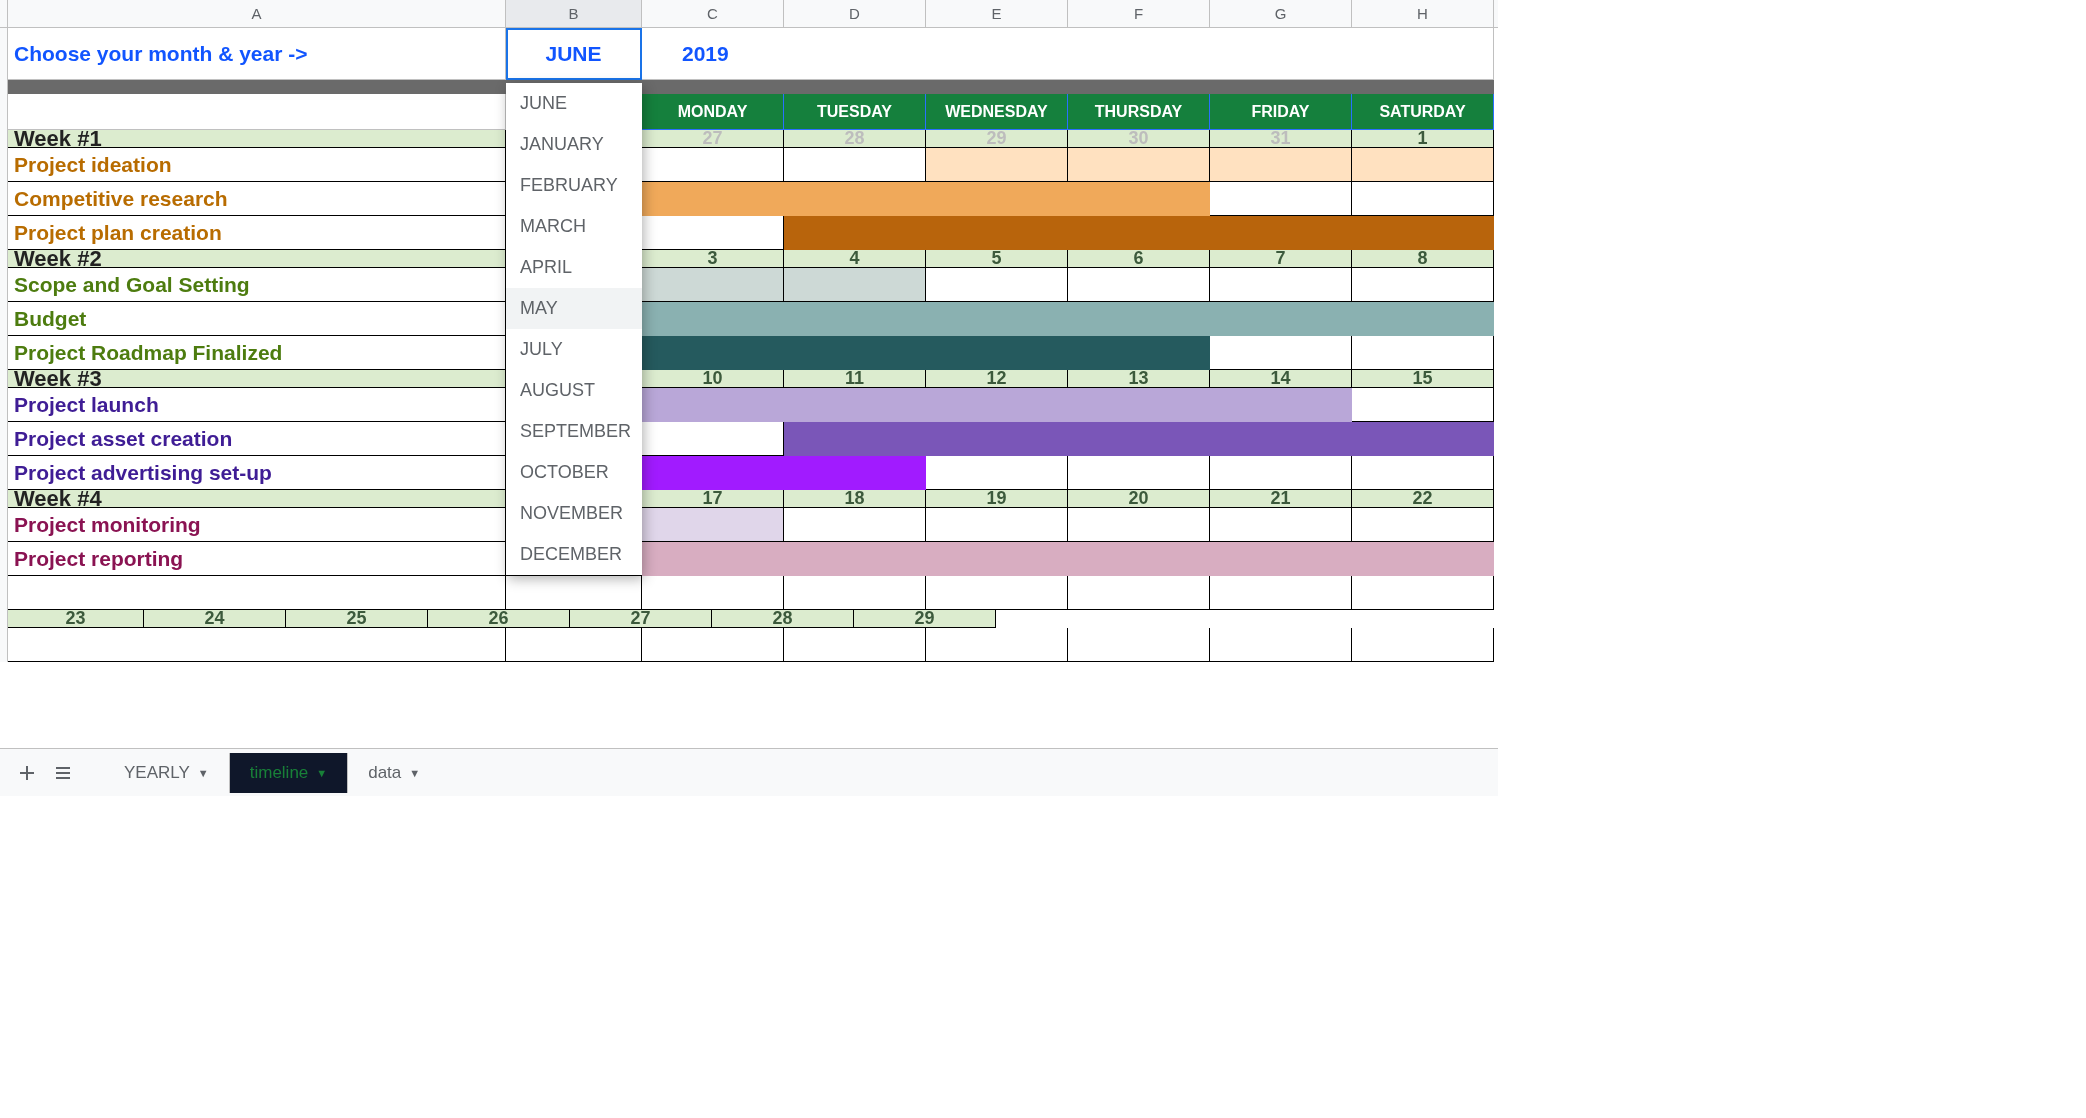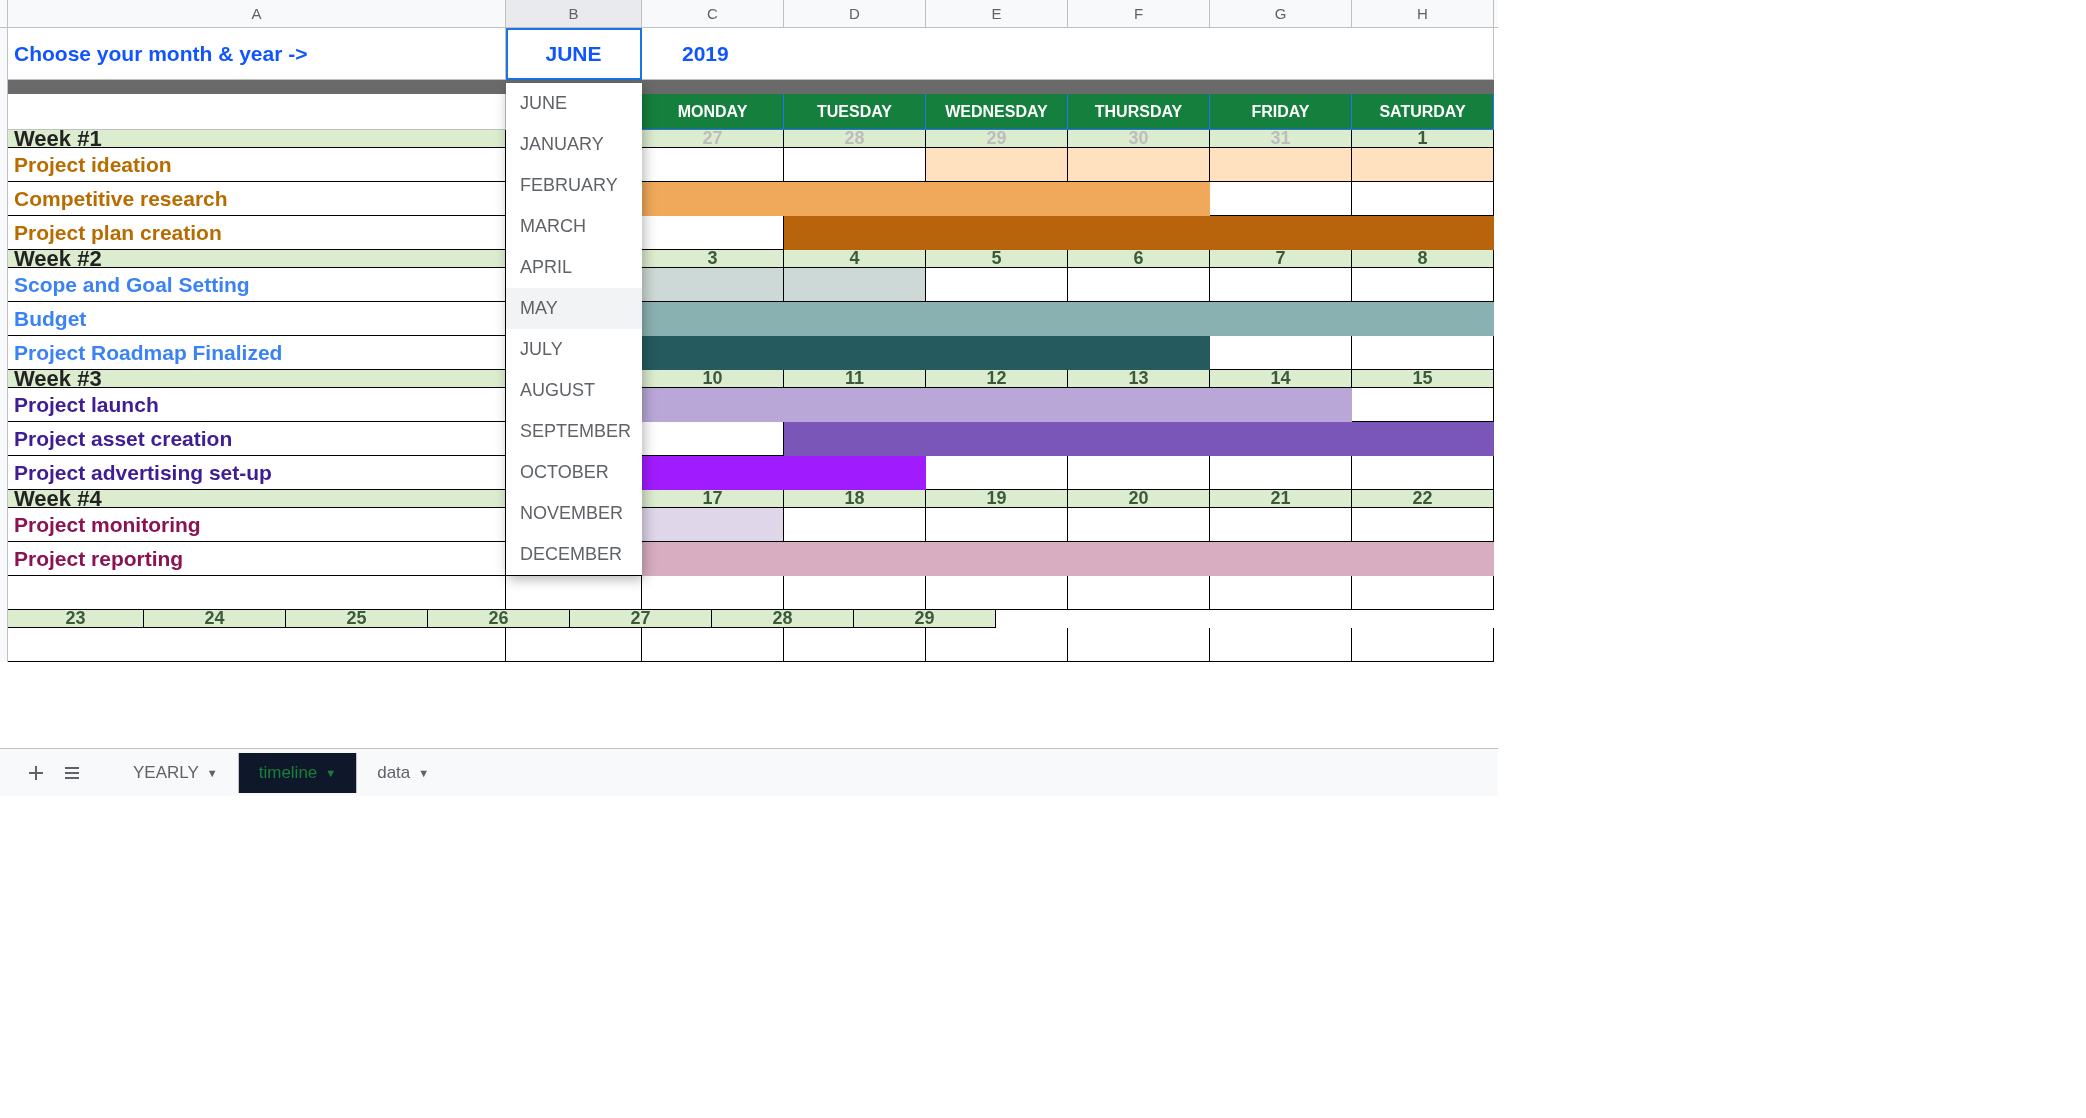--- a/index.html
+++ b/index.html
@@ -46,21 +46,21 @@
 
 .week-row { height: 18px; }
 .week-row .cellA { background: #dceccf; font-weight: bold; font-size: 22px; color: #222; }
 .week-row .date { background: #dceccf; justify-content: center; font-weight: bold; color: #3c5a3c; font-size: 18px; }
 .week-row .date.gray { color: #bdbdbd; }
 
 
 .task-row { height: 34px; }
 .task-row .cellA { font-weight: bold; font-size: 21px; }
 .orange-text { color: #b86c00; }
-.teal-text { color: #3b82f6; }
+.teal-text { color: #4d7c0f; }
 .purple-text { color: #3f1d95; }
 .maroon-text { color: #8a1352; }
 
 
 .fill-lightorange { background: #ffe1c0; }
 .fill-orange { background: #f0a95a; border-color:#f0a95a;}
 .fill-darkorange { background: #b8640c; border-color:#b8640c;}
 .fill-lightteal { background: #cdd9d6; }
 .fill-midteal { background: #8ab1b1; border-color:#8ab1b1;}
 .fill-darkteal { background: #255a5e; border-color:#255a5e;}
@@ -70,21 +70,21 @@
 .fill-lavender { background: #e0d6ea; }
 .fill-pink { background: #d8adc1; border-color:#d8adc1;}
 .fill-whitebg { background: #fff; }
 
 
 .dropdown { position: absolute; background: #fff; box-shadow: 2px 4px 12px rgba(0,0,0,0.3); z-index: 20; font-size: 18px; color: #5f6368; }
 .dropdown-item { padding: 10px 14px; cursor: pointer; }
 .dropdown-item.hover { background: #f1f3f4; }
 
 
-.tabs-bar { position: absolute; bottom: 0; left: 0; right: 0; height: 48px; background: #f8f9fa; border-top: 1px solid #c0c0c0; display: flex; align-items: center; padding: 0 21px; gap: 6px; color: #5f6368; font-size: 17px; }
+.tabs-bar { position: absolute; bottom: 0; left: 0; right: 0; height: 48px; background: #f8f9fa; border-top: 1px solid #c0c0c0; display: flex; align-items: center; padding: 0 12px; gap: 6px; color: #5f6368; font-size: 17px; }
 .tabs-bar .icon-btn { width: 30px; height: 30px; display: flex; align-items: center; justify-content: center; color: #5f6368; cursor: pointer; }
 .sheet-tab { padding: 10px 20px; display: flex; align-items: center; gap: 8px; cursor: pointer; font-weight: 500; }
 .sheet-tab.active { background: #0f172a; color: #188038; border-left: 1px solid #c0c0c0; border-right: 1px solid #c0c0c0; }
 .sheet-tab .caret { font-size: 11px; }
 </style>
 </head>
 <body>
 
 <div class="sheet-container">
 

